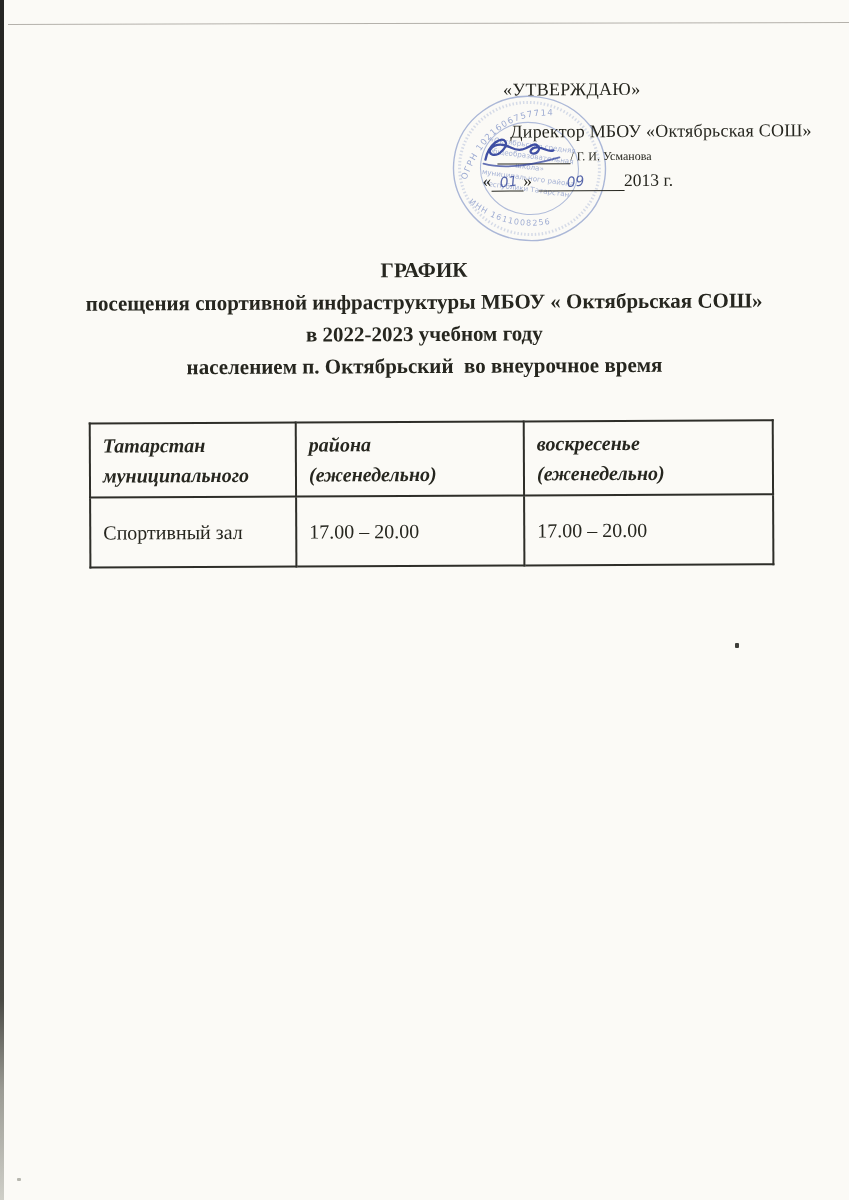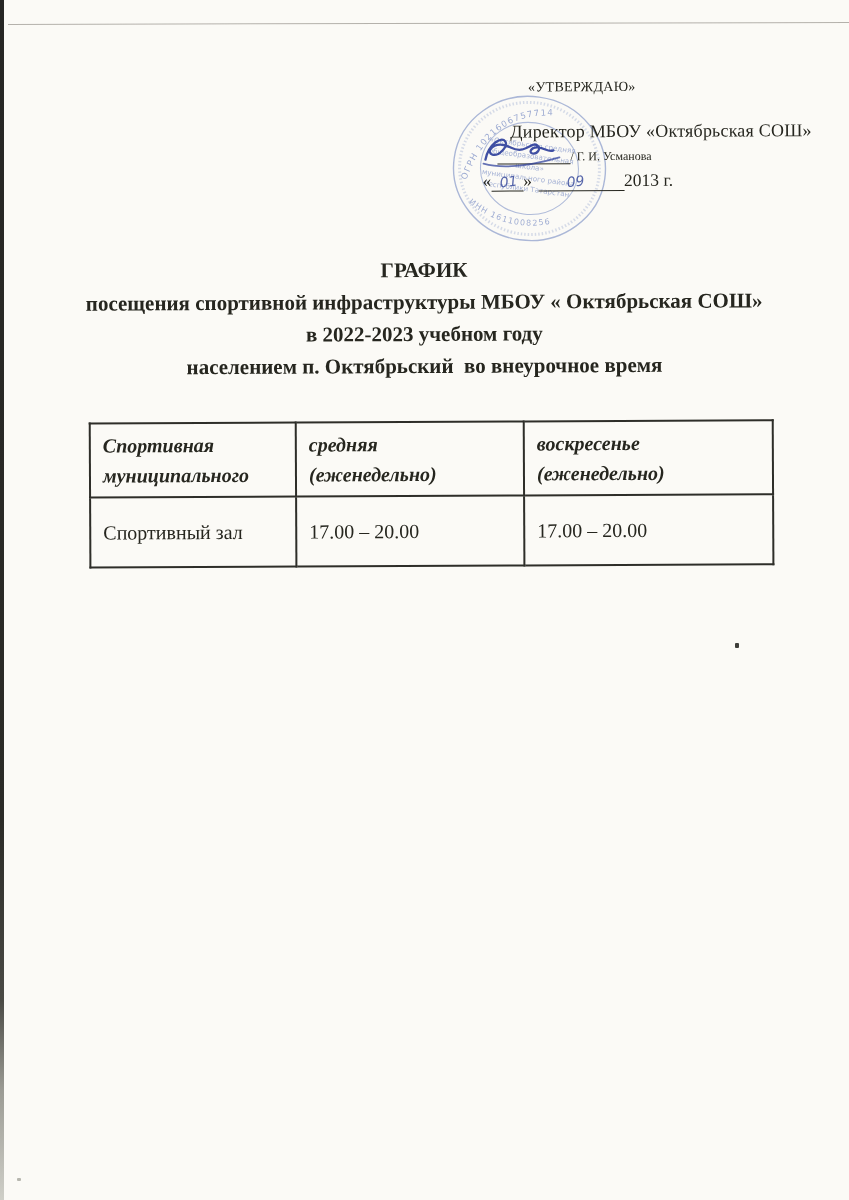--- a/index.html
+++ b/index.html
@@ -17,21 +17,21 @@
     position:absolute;left:8px;top:23px;width:841px;height:1px;
     background:#a39f98;transform:rotate(-0.12deg);opacity:.8;z-index:4;
   }
   .speck{position:absolute;border-radius:1px;z-index:4;}
   .speck.s1{left:735px;top:643px;width:4px;height:5px;background:#3f3f3a;}
   .speck.s2{left:17px;top:1178px;width:4px;height:3px;background:#9a9a92;opacity:.7;}
   
   .skew{position:absolute;left:0;top:0;width:849px;height:1200px;
     transform:rotate(-0.28deg);transform-origin:420px 480px;}
   
-  .approve-label{position:absolute;left:505px;top:80px;font-size:14px;letter-spacing:.3px;z-index:2;margin-left:25px;}
+  .approve-label{position:absolute;left:505px;top:80px;font-size:18px;letter-spacing:.3px;z-index:2;}
   .director-line{position:absolute;left:512px;top:122px;font-size:18px;letter-spacing:.2px;z-index:2;white-space:nowrap;}
   .name-row{position:absolute;left:487px;top:146px;font-size:12px;z-index:2;white-space:nowrap;margin-left:12px;}
   .sig-underline{display:inline-block;width:73px;border-bottom:1.4px solid #26261f;height:18px;vertical-align:bottom;}
   .date-row{position:absolute;left:484px;top:171px;font-size:17.5px;z-index:2;white-space:nowrap;}
   .u-seg{display:inline-block;border-bottom:1.4px solid #26261f;height:17px;vertical-align:bottom;position:relative;}
   .u-day{width:32px;}
   .u-month{width:86px;margin-left:6px;}
   .hand{position:absolute;bottom:1px;color:#3c4e9e;font-style:italic;
     font-family:"DejaVu Sans",sans-serif;font-size:14px;opacity:.85;transform:rotate(-6deg);}
   .hand.day{left:8px;}
@@ -112,25 +112,25 @@
 
     <table class="schedule">
       <colgroup>
           <col style="width:206px">
           <col style="width:228px">
           <col style="width:249px">
         </colgroup>
       <tbody>
           <tr class="hdr">
         <td>
-          <div>Спортивная</div>
+          <div>Татарстан</div>
           <div>муниципального</div>
         </td>
         <td>
-          <div>средняя</div>
+          <div>района</div>
           <div>(еженедельно)</div>
         </td>
         <td>
           <div>воскресенье</div>
           <div>(еженедельно)</div>
         </td>
       </tr>
       <tr class="body">
         <td>Спортивный зал</td>
         <td>17.00 – 20.00</td>

